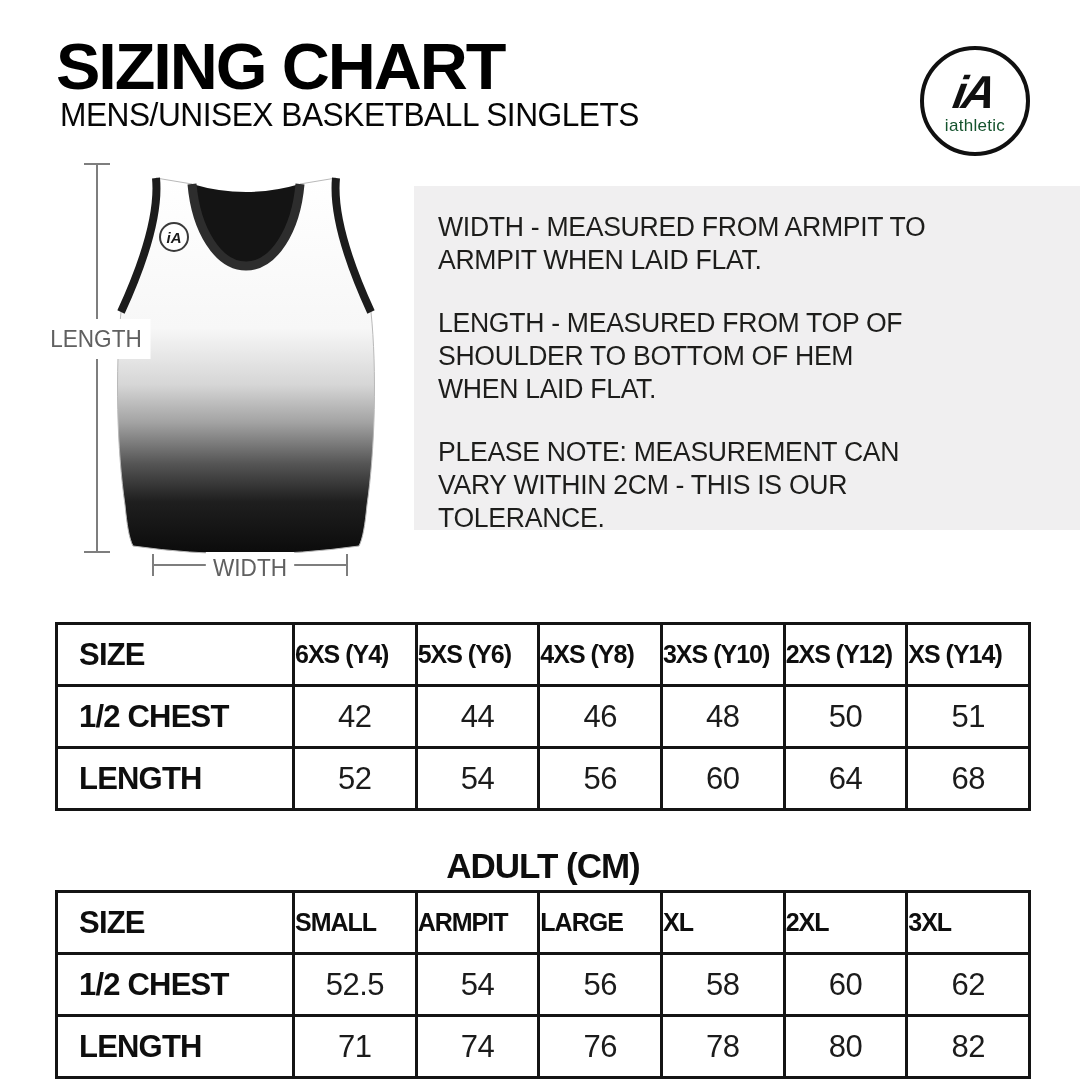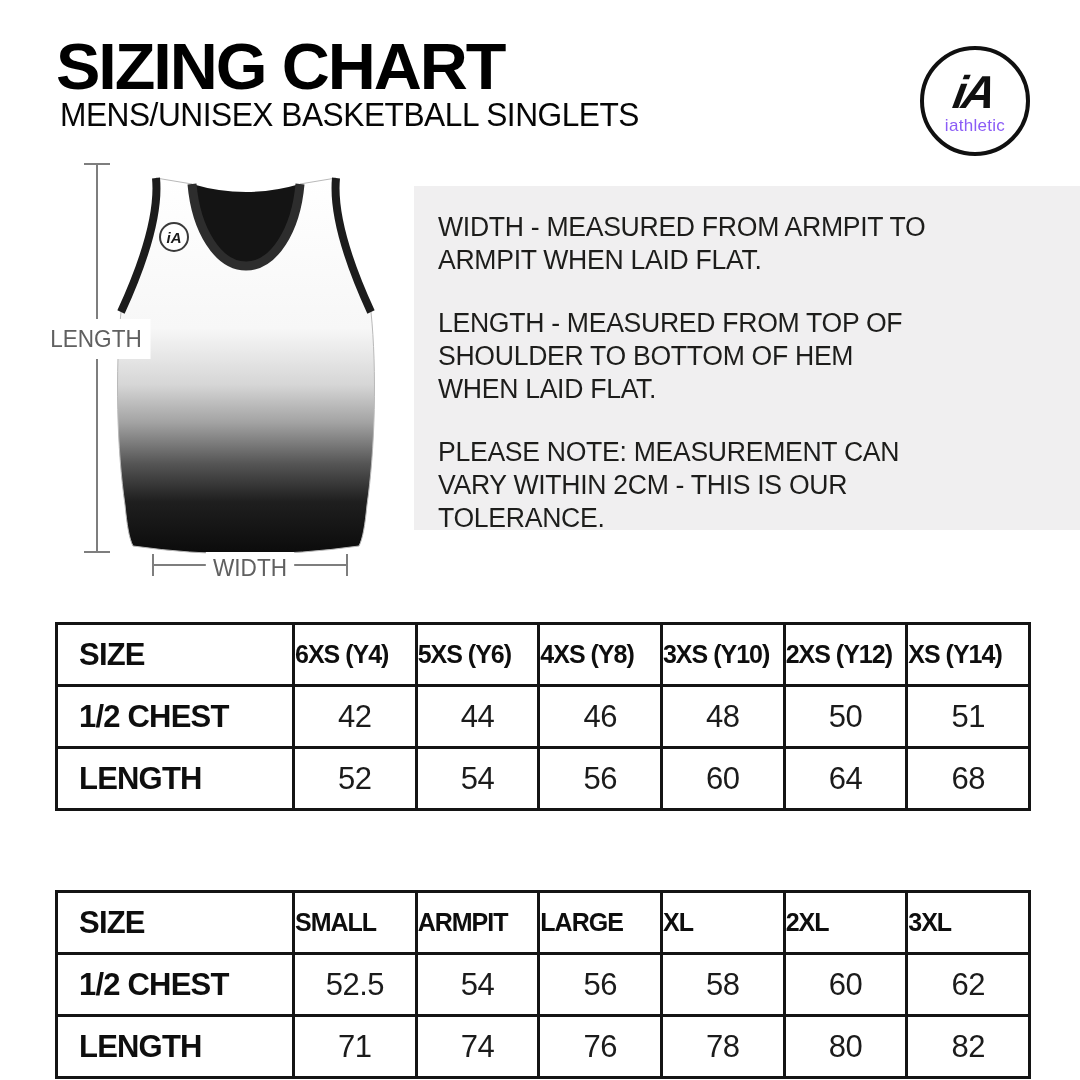--- a/index.html
+++ b/index.html
@@ -26,21 +26,21 @@
     position:absolute; left:920px; top:32px; width:110px; height:110px;
     border:4px solid #101010; border-radius:50%;
     display:flex; flex-direction:column; align-items:center; justify-content:center;
     background:#fff;
   }
   .logo-mark {
     font-size:46px; font-weight:bold; font-style:italic; letter-spacing:-4px;
     transform:skewX(-10deg); line-height:1; color:#101010; margin-top:2px; margin-left:-4px;
   }
   .logo-brand {
-    font-size:17px; font-weight:400; letter-spacing:0.3px; color:#8b5cf6; margin-top:1px;
+    font-size:17px; font-weight:400; letter-spacing:0.3px; color:#14532d; margin-top:1px;
   }
 
   
   .jersey-svg { position:absolute; left:108px; top:146px; width:285px; height:400px; }
 
   .measure { position:absolute; background:#7e7e7e; }
   .len-line   { left:96px;  top:150px; width:2px;  height:388px; }
   .len-cap-t  { left:84px;  top:149px; width:26px; height:2px; }
   .len-cap-b  { left:84px;  top:537px; width:26px; height:2px; }
   .wid-line   { left:152px; top:550px; width:196px; height:2px; }
@@ -203,20 +203,21 @@
         <td class="val">52</td>
         <td class="val">54</td>
         <td class="val">56</td>
         <td class="val">60</td>
         <td class="val">64</td>
         <td class="val">68</td>
       </tr>
     </tbody>
   </table>
 
+  <div class="table-title tt-adult">ADULT (CM)</div>
   <table class="size-table st-adult">
     <colgroup>
         <col class="c-label">
         <col>
         <col>
         <col>
         <col>
         <col>
         <col>
       </colgroup>

